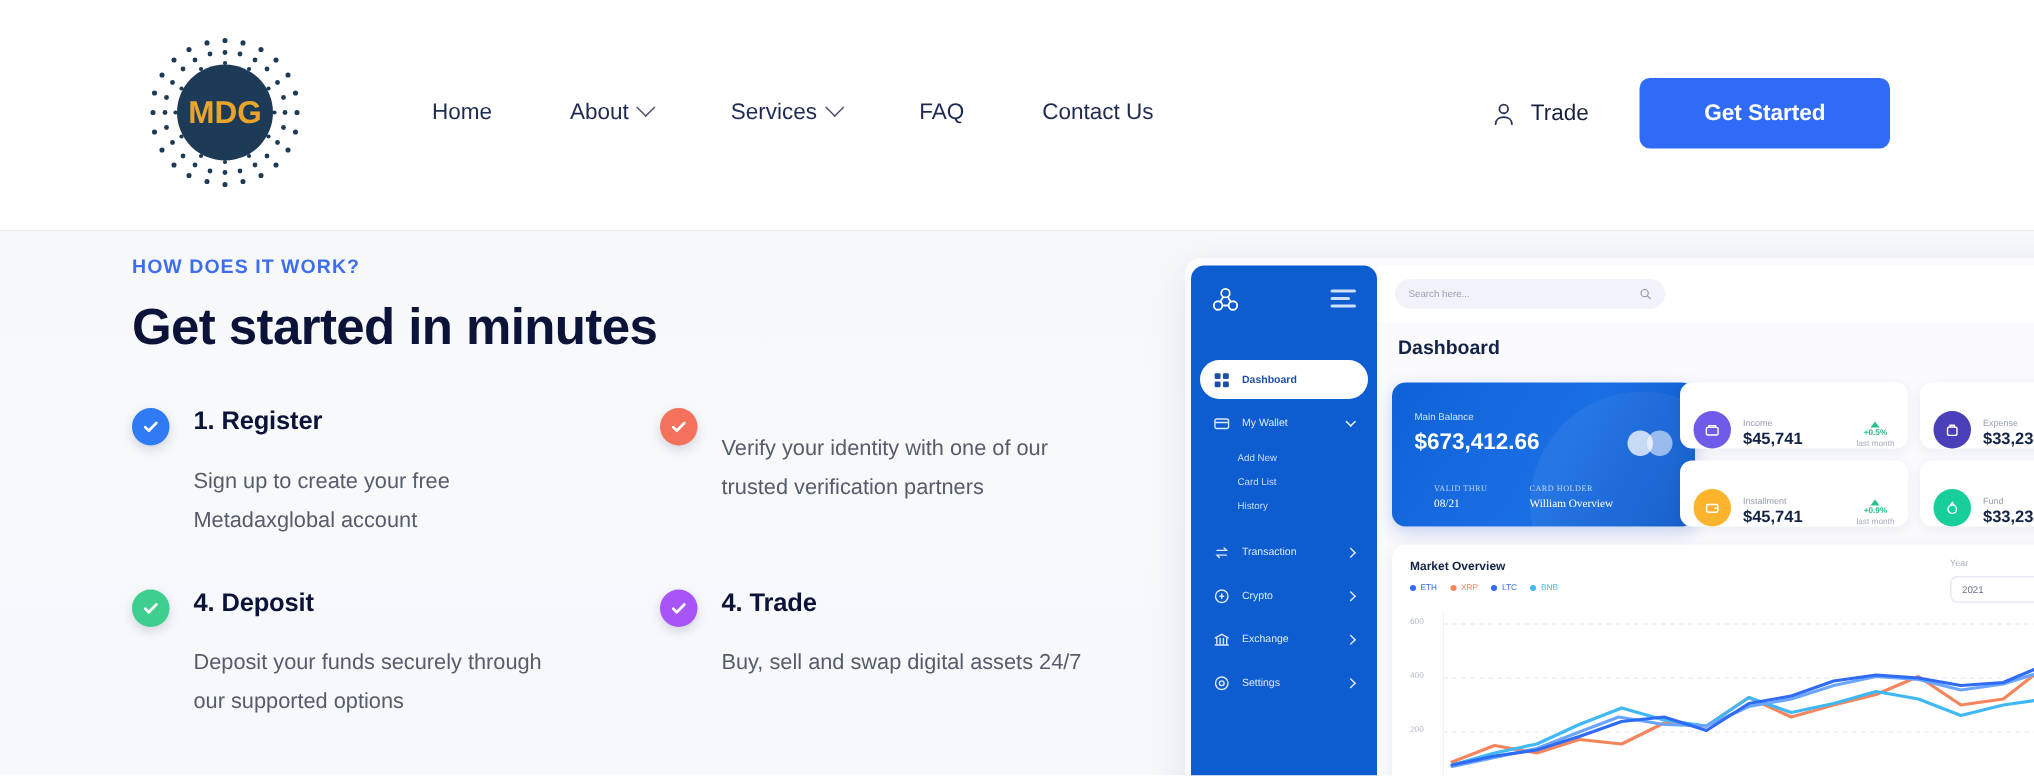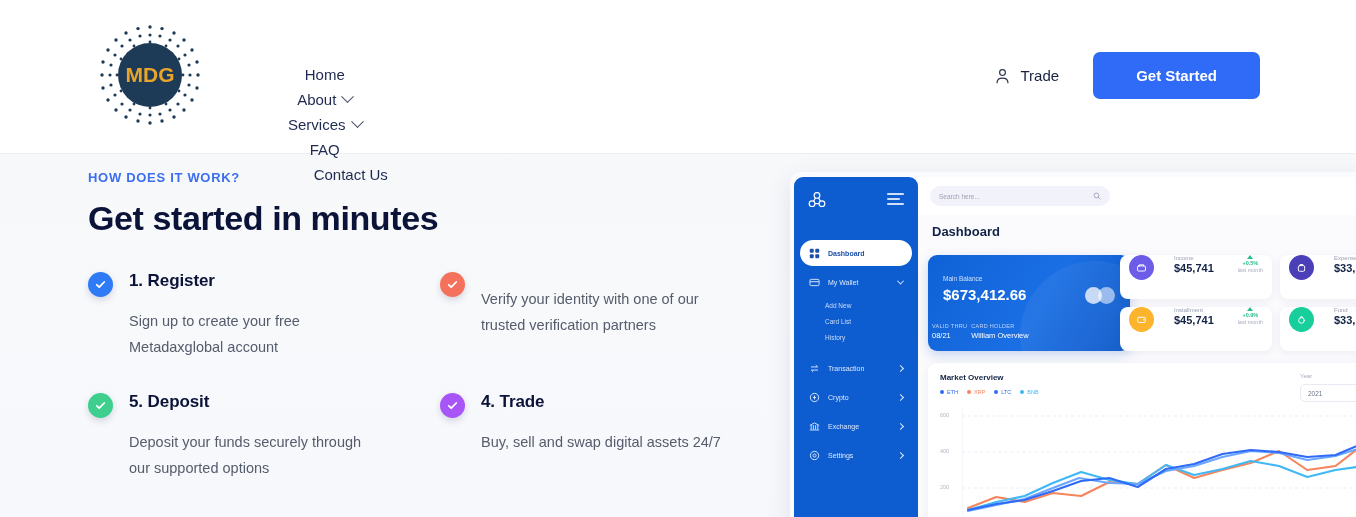--- a/index.html
+++ b/index.html
@@ -22,21 +22,21 @@
   }
   .logo-wrap {
     position: absolute; left: 96px; top: 20px;
     width: 108px; height: 110px;
     display: flex; align-items: center; justify-content: center;
   }
   .logo-svg { display: block; }
 
   .main-nav {
     position: absolute; left: 288px; top: 62px;
-    display: flex; align-items: center; gap: 0px; flex-direction: column;
+    display: flex; align-items: center; gap: 0px;
   }
   .nav-item {
     display: flex; align-items: center; gap: 7px;
     font-size: 15px; color: #1f2a52; font-weight: 400;
     padding: 4px 0; margin-right: 52px; cursor: pointer;
     white-space: nowrap;
   }
   .nav-item:last-child { margin-right: 0; align-items: center; }
   .chev {
     display: inline-block; width: 9px; height: 9px;
@@ -199,33 +199,33 @@
     background: rgba(255,255,255,.05);
   }
   .mk-card-label { position: absolute; left: 15px; top: 20px; font-size: 6.5px; color: #cfe1fb; }
   .mk-card-amt { position: absolute; left: 15px; top: 31px; font-size: 15px; font-weight: bold; color: #fff; }
   .mk-mc { position: absolute; right: 15px; top: 32px; width: 30px; height: 17px; }
   .mk-mc i {
     position: absolute; top: 0; width: 17px; height: 17px; border-radius: 50%;
     background: rgba(255,255,255,.75); display: block;
   }
   .mk-mc i:nth-child(2) { right: 0; background: rgba(255,255,255,.55); }
-  .mk-card-foot { position: absolute; left: 4px; bottom: 11px; display: flex; gap: 4px; }
+  .mk-card-foot { position: absolute; left: 28px; bottom: 11px; display: flex; gap: 28px; font-family: Liberation Serif, serif; }
   .mk-cf-k { font-size: 5.5px; color: #bfd6f8; letter-spacing: .3px; }
   .mk-cf-v { font-size: 7.5px; color: #ffffff; margin-top: 2px; }
 
   .mk-stats {
     position: absolute; left: 330px; top: 83px;
     display: grid; grid-template-columns: 152px 152px;
     grid-gap: 8px;
   }
   .mk-stat {
     width: 152px; height: 44px; background: #fff; border-radius: 8px;
     box-shadow: 0 2px 8px rgba(30,40,90,.07);
-    display: flex; align-items: flex-start; padding: 0 9px; gap: 20px;
+    display: flex; align-items: flex-end; padding: 0 9px; gap: 8px;
   }
   .mk-stat-ico {
     width: 25px; height: 25px; border-radius: 50%; flex: 0 0 25px;
     display: flex; align-items: center; justify-content: center;
     color: #fff; font-size: 9px;
   }
   .mk-stat-mid { flex: 1; min-width: 0; }
   .mk-stat-label { font-size: 6px; color: #9aa0b4; }
   .mk-stat-val { font-size: 11px; font-weight: bold; color: #122347; margin-top: 1px; }
   .mk-stat-right { text-align: center; }
@@ -395,21 +395,21 @@
         </span>
         <div class="step-desc">Verify your identity with one of our trusted verification partners</div>
       </div>
 
       <div class="step">
         <span class="badge" style="background:#3ecf8e">
           <svg width="13" height="13" viewBox="0 0 14 14">
               <path d="M3 7.3l2.6 2.6L11 4.3" fill="none" stroke="#fff" stroke-width="1.9" stroke-linecap="round" stroke-linejoin="round"></path>
             </svg>
         </span>
-        <div class="step-title">5. Deposit</div>
+        <div class="step-title">4. Deposit</div>
         <div class="step-desc">Deposit your funds securely through our supported options</div>
       </div>
 
       <div class="step">
         <span class="badge" style="background:#a855f7">
           <svg width="13" height="13" viewBox="0 0 14 14">
               <path d="M3 7.3l2.6 2.6L11 4.3" fill="none" stroke="#fff" stroke-width="1.9" stroke-linecap="round" stroke-linejoin="round"></path>
             </svg>
         </span>
         <div class="step-title">4. Trade</div>

